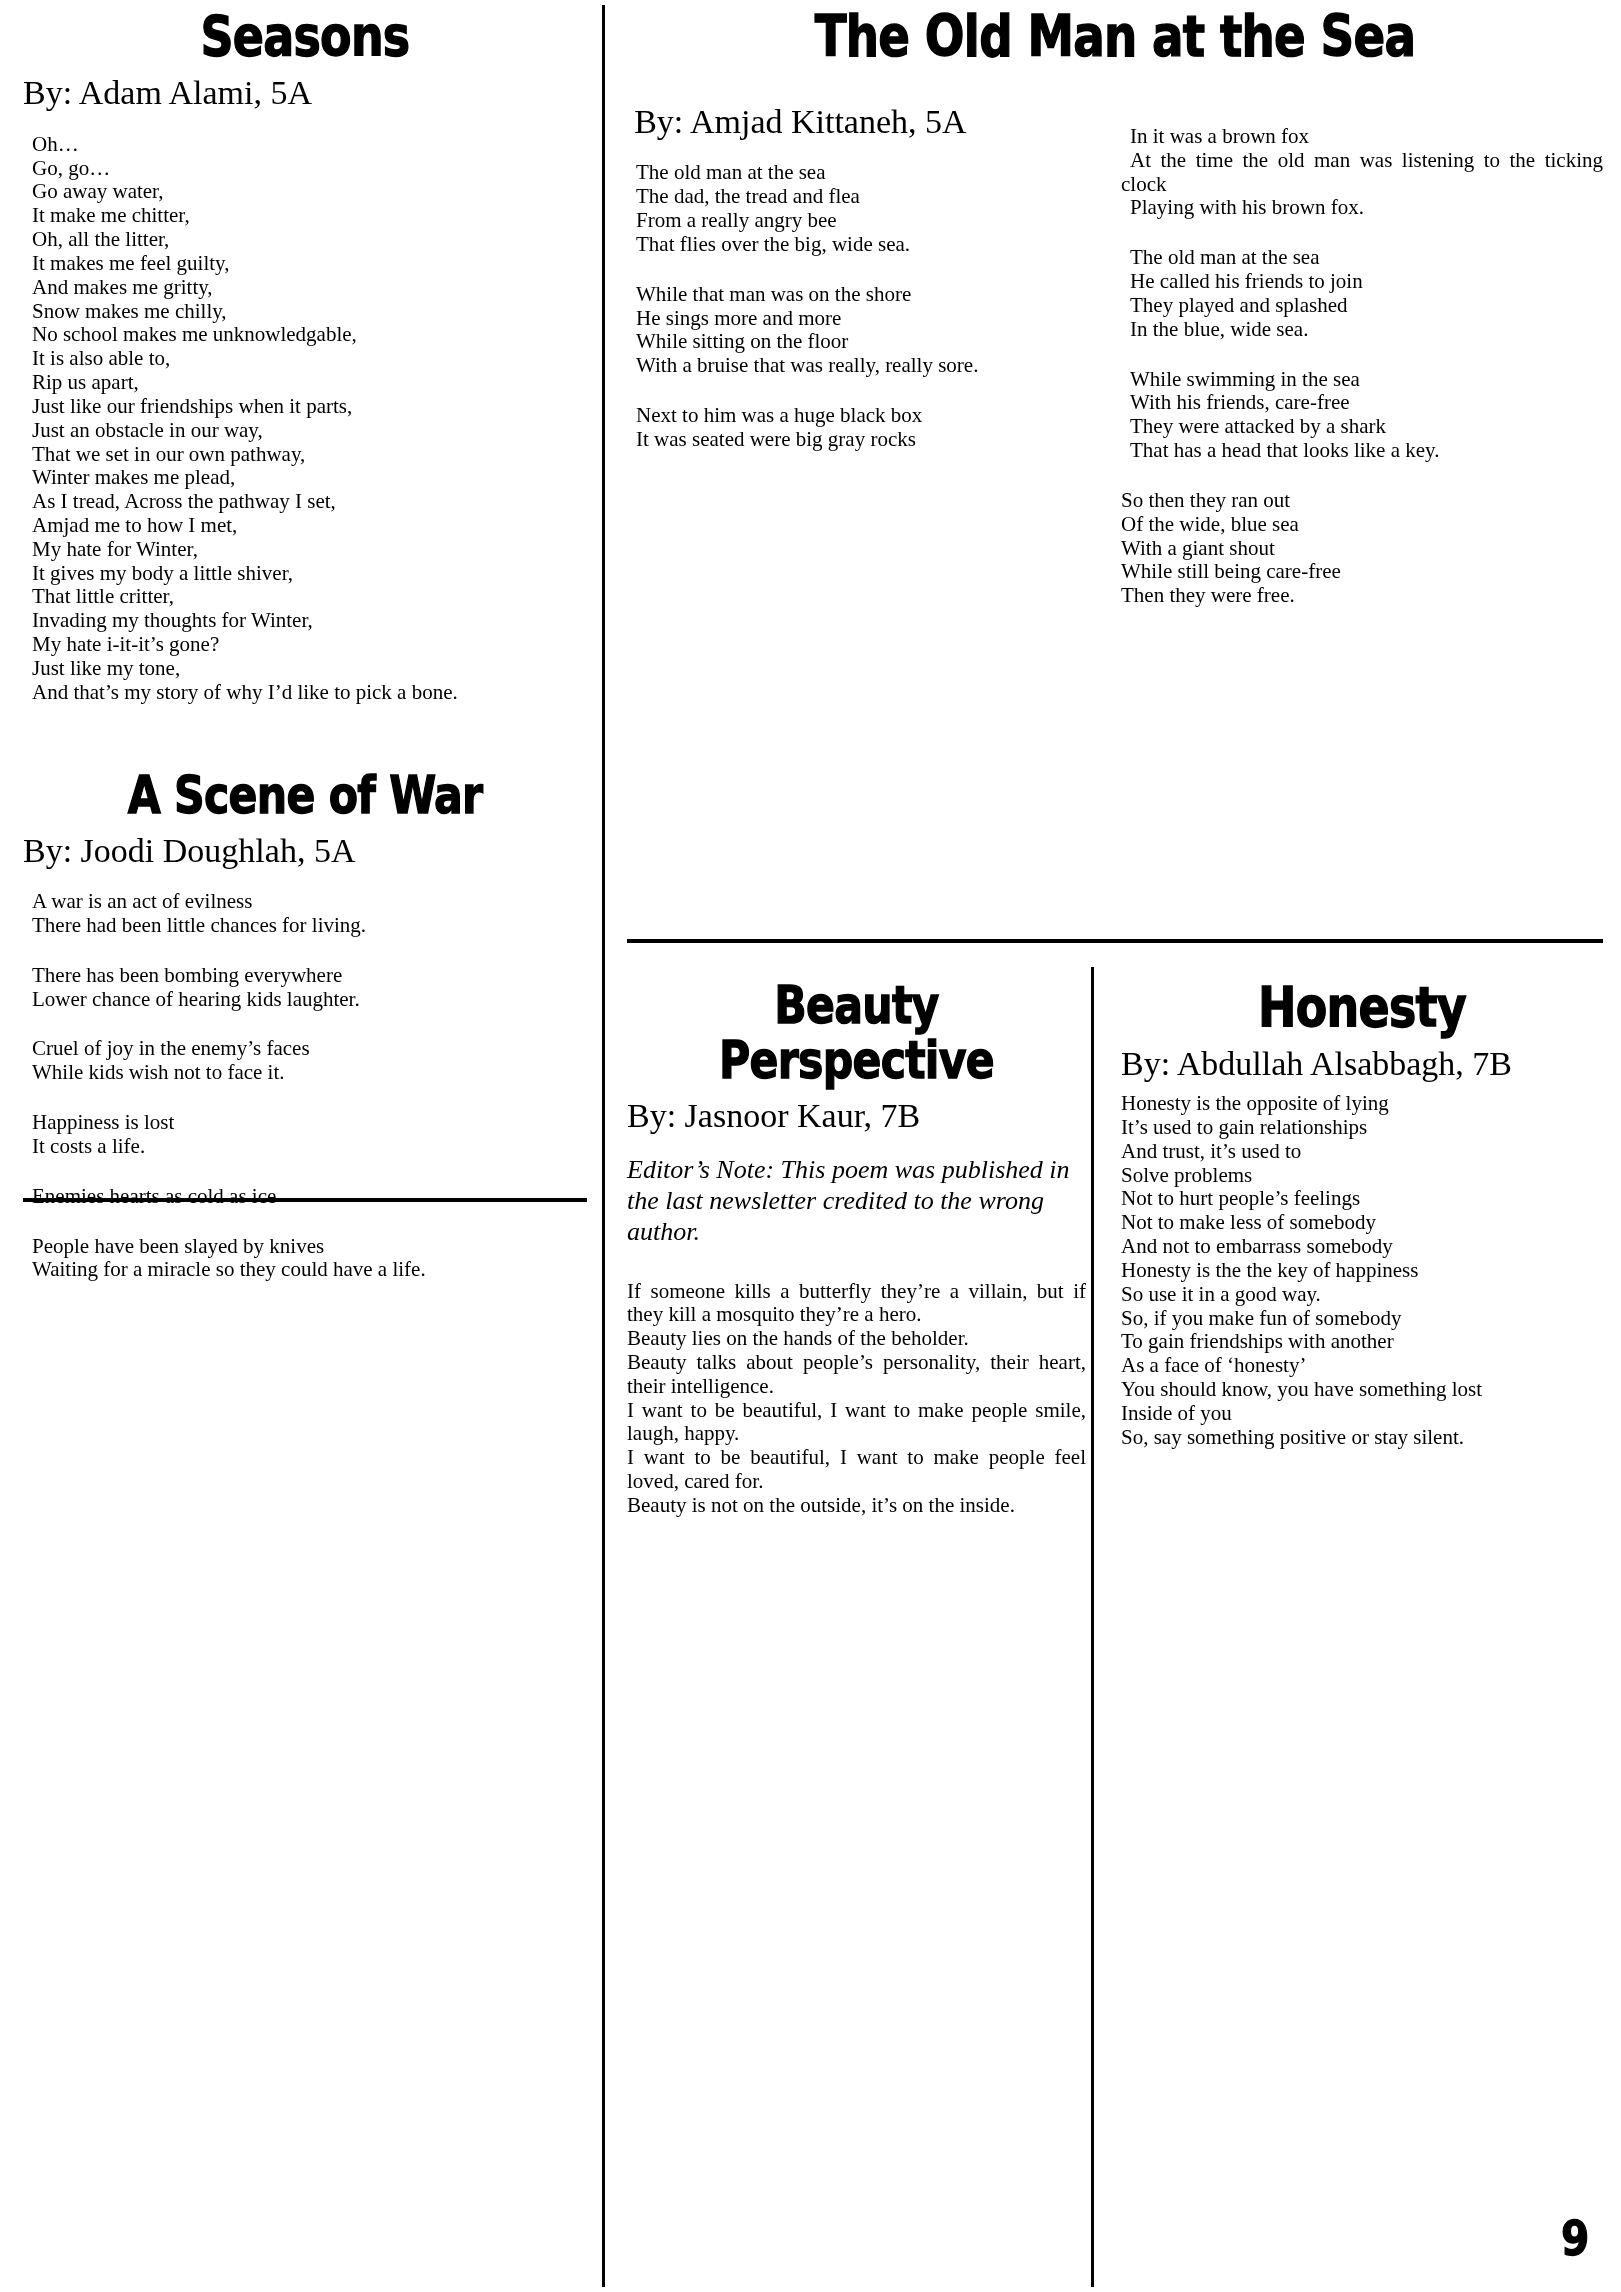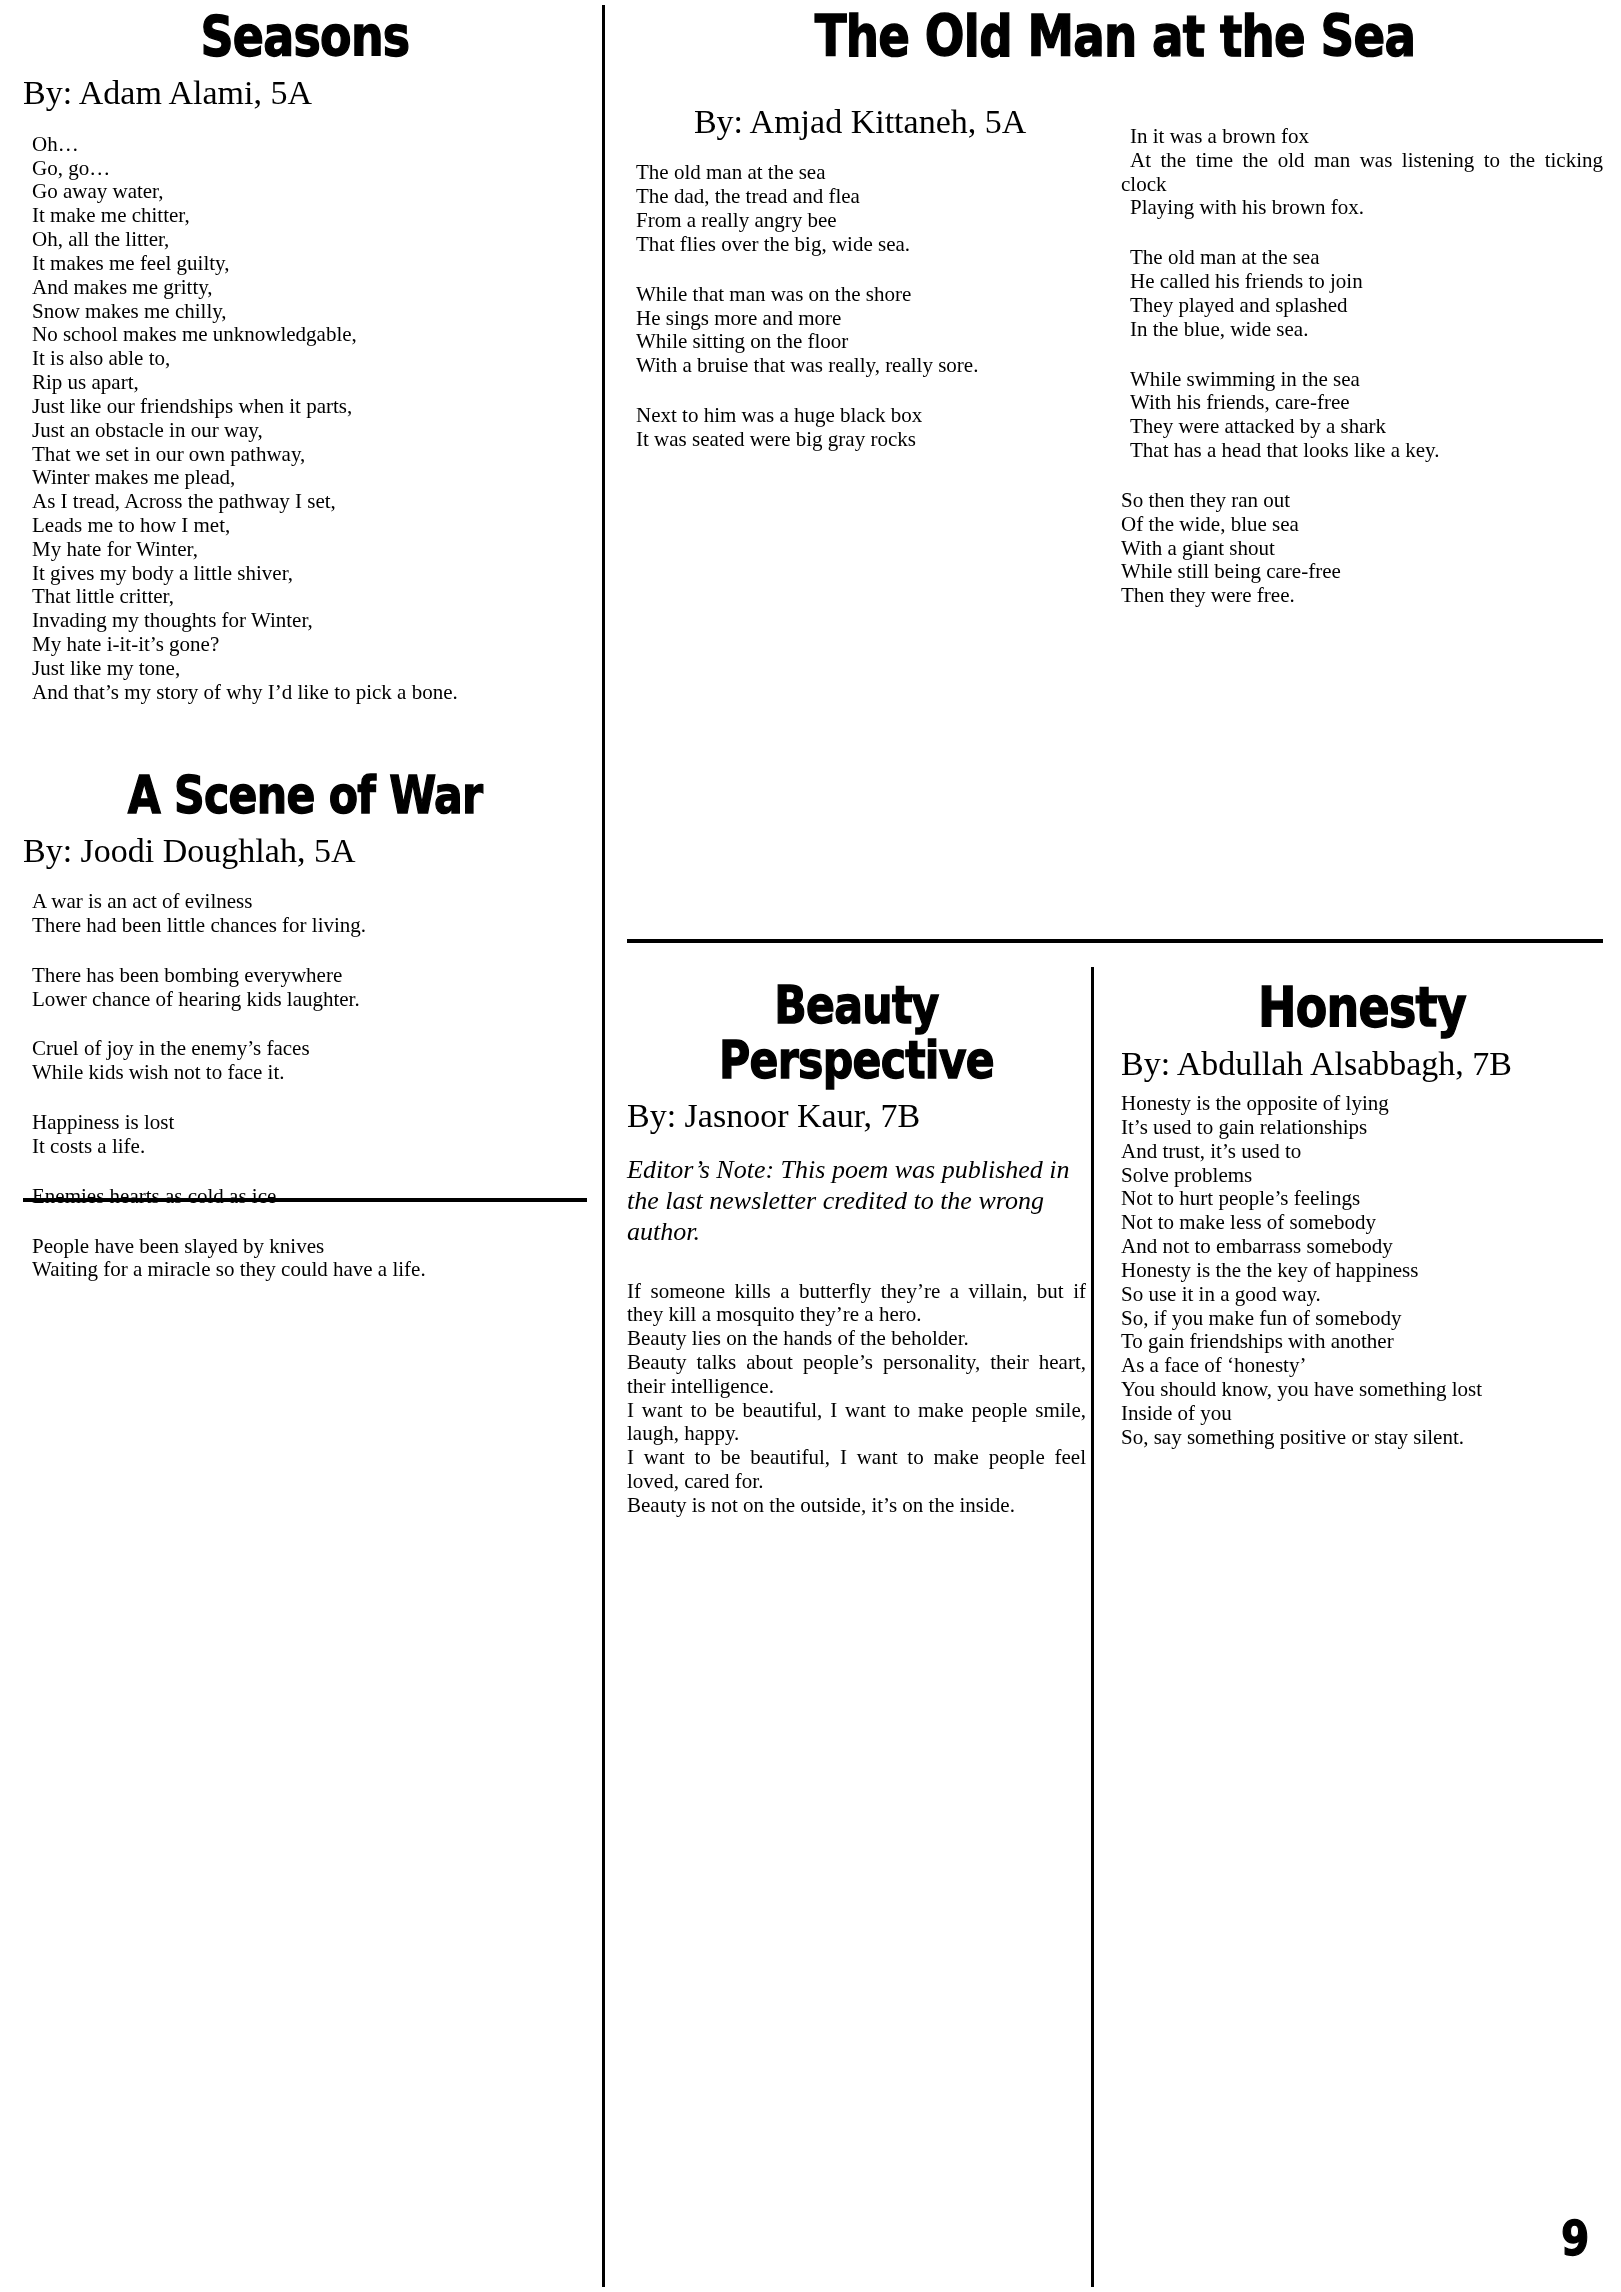--- a/index.html
+++ b/index.html
@@ -43,21 +43,21 @@
   .title.t-oldman{font-size:57px;}
   .title.t-beauty{font-size:52px;line-height:1.05;}
   .title.t-honesty{font-size:56px;}
 
   .byline{
     font-size:34px;
     line-height:1.17;
     margin:9px 0 0 0;
     text-align:left;
   }
-  .byline.indent{padding-left:7.2px;text-align:center;}
+  .byline.indent{padding-left:7.2px;}
 
   
   .poem{
     font-size:21px;
     line-height:1.135;
     text-align:justify;
     text-justify:inter-word;
     margin:19.7px 0 0 0;
     hyphens:none;
   }
@@ -120,21 +120,21 @@
         <p>And makes me gritty,</p>
         <p>Snow makes me chilly,</p>
         <p>No school makes me unknowledgable,</p>
         <p>It is also able to,</p>
         <p>Rip us apart,</p>
         <p>Just like our friendships when it parts,</p>
         <p>Just an obstacle in our way,</p>
         <p>That we set in our own pathway,</p>
         <p>Winter makes me plead,</p>
         <p>As I tread, Across the pathway I set,</p>
-        <p>Leads me to how I met,</p>
+        <p>Amjad me to how I met,</p>
         <p>My hate for Winter,</p>
         <p>It gives my body a little shiver,</p>
         <p>That little critter,</p>
         <p>Invading my thoughts for Winter,</p>
         <p>My hate i-it-it’s gone?</p>
         <p>Just like my tone,</p>
         <p>And that’s my story of why I’d like to pick a bone.</p>
       </div>
     </div>
 

